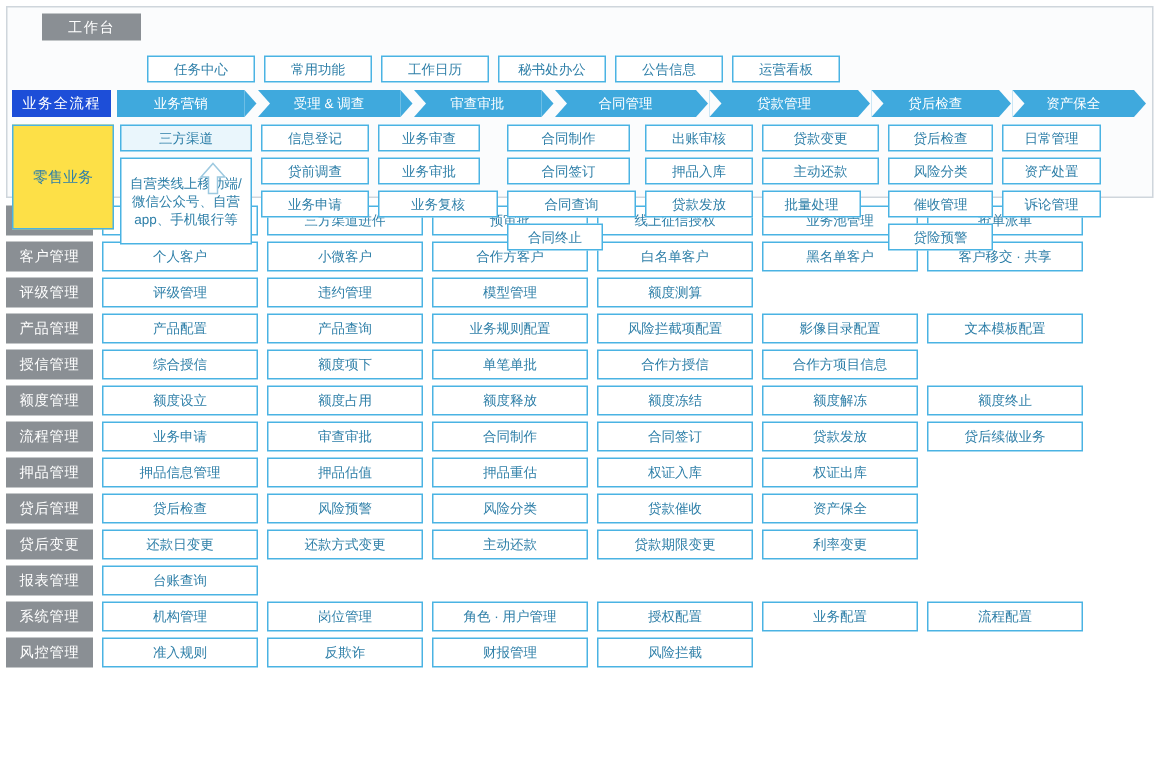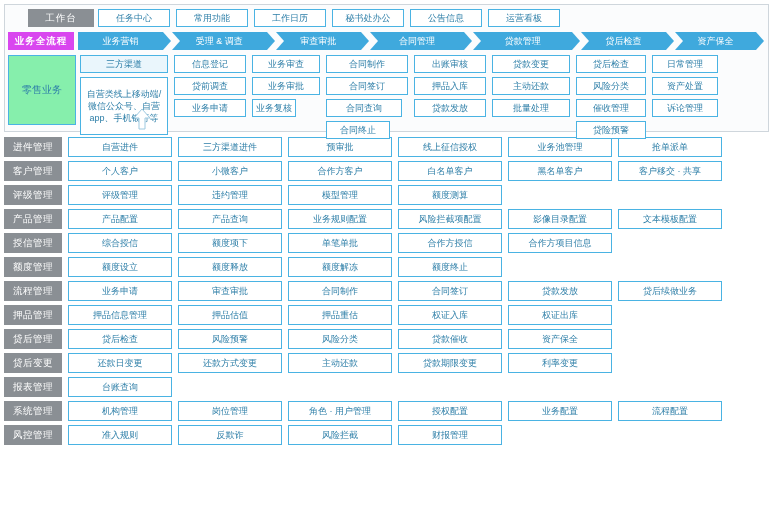--- a/index.html
+++ b/index.html
@@ -27,35 +27,35 @@
   .rowlabel{
     width:66px;min-width:66px;
     height:18px;
     background:#8a8f94;
     color:#fff;
     font-size:9.5px;
     display:flex;align-items:center;justify-content:center;
     margin-right:4px;
     letter-spacing:1px;
   }
-  .rowlabel.blue{background:#d946ef;font-weight:bold;}
+  .rowlabel.blue{background:#1d4ed8;}
   .cell{
     height:18px;
     border:1px solid #4ab3e3;
     background:#ffffff;
     color:#2e7fa8;
     font-size:9px;
     display:flex;align-items:center;justify-content:center;
     margin-right:6px;
     box-sizing:border-box;
     white-space:nowrap;
   }
 
   
-  .r1 .cell{width:72px;}
+  .r1 .cell{width:72px;margin-top:28px;}
 
   
   .chevrow{display:flex;align-items:center;margin-top:5px;}
   .chev{
     position:relative;
     height:18px;
     background:#3fa9dd;
     color:#fff;
     font-size:9px;
     display:flex;align-items:center;justify-content:center;
@@ -80,21 +80,21 @@
   
   .retail-wrap{display:flex;margin-top:5px;}
   .retail-label{
     width:66px;min-width:66px;
     height:68px;
     border:1px solid #4ab3e3;
     color:#2e7fa8;
     font-size:10px;
     display:flex;align-items:center;justify-content:center;
     margin-right:4px;
-    background:#86efac;
+    background:#fde047;
     text-align:right;
   }
   .colgroup{display:flex;flex-direction:column;margin-right:6px;}
   .colgroup .cell{margin-bottom:4px;margin-right:0;}
   .tall{
     height:58px;
     line-height:1.35;
     text-align:center;
     padding:2px 3px;
     white-space:normal;
@@ -169,40 +169,40 @@
 
       <div class="colgroup">
         <div class="cell" style="width:72px">信息登记</div>
         <div class="cell" style="width:72px">贷前调查</div>
         <div class="cell" style="width:72px">业务申请</div>
       </div>
 
       <div class="colgroup">
         <div class="cell" style="width:68px">业务审查</div>
         <div class="cell" style="width:68px">业务审批</div>
-        <div class="cell" style="width:44px">业务复核</div>
+        <div class="cell" style="width:80px">业务复核</div>
       </div>
 
       <div class="colgroup">
         <div class="cell" style="width:82px">合同制作</div>
         <div class="cell" style="width:82px">合同签订</div>
-        <div class="cell" style="width:76px">合同查询</div>
+        <div class="cell" style="width:86px">合同查询</div>
         <div class="cell" style="width:64px">合同终止</div>
       </div>
 
       <div class="colgroup">
         <div class="cell" style="width:72px">出账审核</div>
         <div class="cell" style="width:72px">押品入库</div>
         <div class="cell" style="width:72px">贷款发放</div>
       </div>
 
       <div class="colgroup">
         <div class="cell" style="width:78px">贷款变更</div>
         <div class="cell" style="width:78px">主动还款</div>
-        <div class="cell" style="width:78px">批量处理</div>
+        <div class="cell" style="width:66px">批量处理</div>
       </div>
 
       <div class="colgroup">
         <div class="cell" style="width:70px">贷后检查</div>
         <div class="cell" style="width:70px">风险分类</div>
         <div class="cell" style="width:70px">催收管理</div>
         <div class="cell" style="width:70px">贷险预警</div>
       </div>
 
       <div class="colgroup">
@@ -262,21 +262,23 @@
       <div class="gcell">综合授信</div>
       <div class="gcell">额度项下</div>
       <div class="gcell">单笔单批</div>
       <div class="gcell">合作方授信</div>
       <div class="gcell">合作方项目信息</div>
     </div>
 
     <div class="grow">
       <div class="glabel">额度管理</div>
       <div class="gcell">额度设立</div>
+      <div class="gcell">额度占用</div>
       <div class="gcell">额度释放</div>
+      <div class="gcell">额度冻结</div>
       <div class="gcell">额度解冻</div>
       <div class="gcell">额度终止</div>
     </div>
 
     <div class="grow">
       <div class="glabel">流程管理</div>
       <div class="gcell">业务申请</div>
       <div class="gcell">审查审批</div>
       <div class="gcell">合同制作</div>
       <div class="gcell">合同签订</div>
@@ -323,18 +325,18 @@
       <div class="gcell">角色 · 用户管理</div>
       <div class="gcell">授权配置</div>
       <div class="gcell">业务配置</div>
       <div class="gcell">流程配置</div>
     </div>
 
     <div class="grow">
       <div class="glabel">风控管理</div>
       <div class="gcell">准入规则</div>
       <div class="gcell">反欺诈</div>
+      <div class="gcell">财报管理</div>
       <div class="gcell">风险拦截</div>
-      <div class="gcell">财报管理</div>
     </div>
 
   </div>
 </div>
 
 </body></html>

